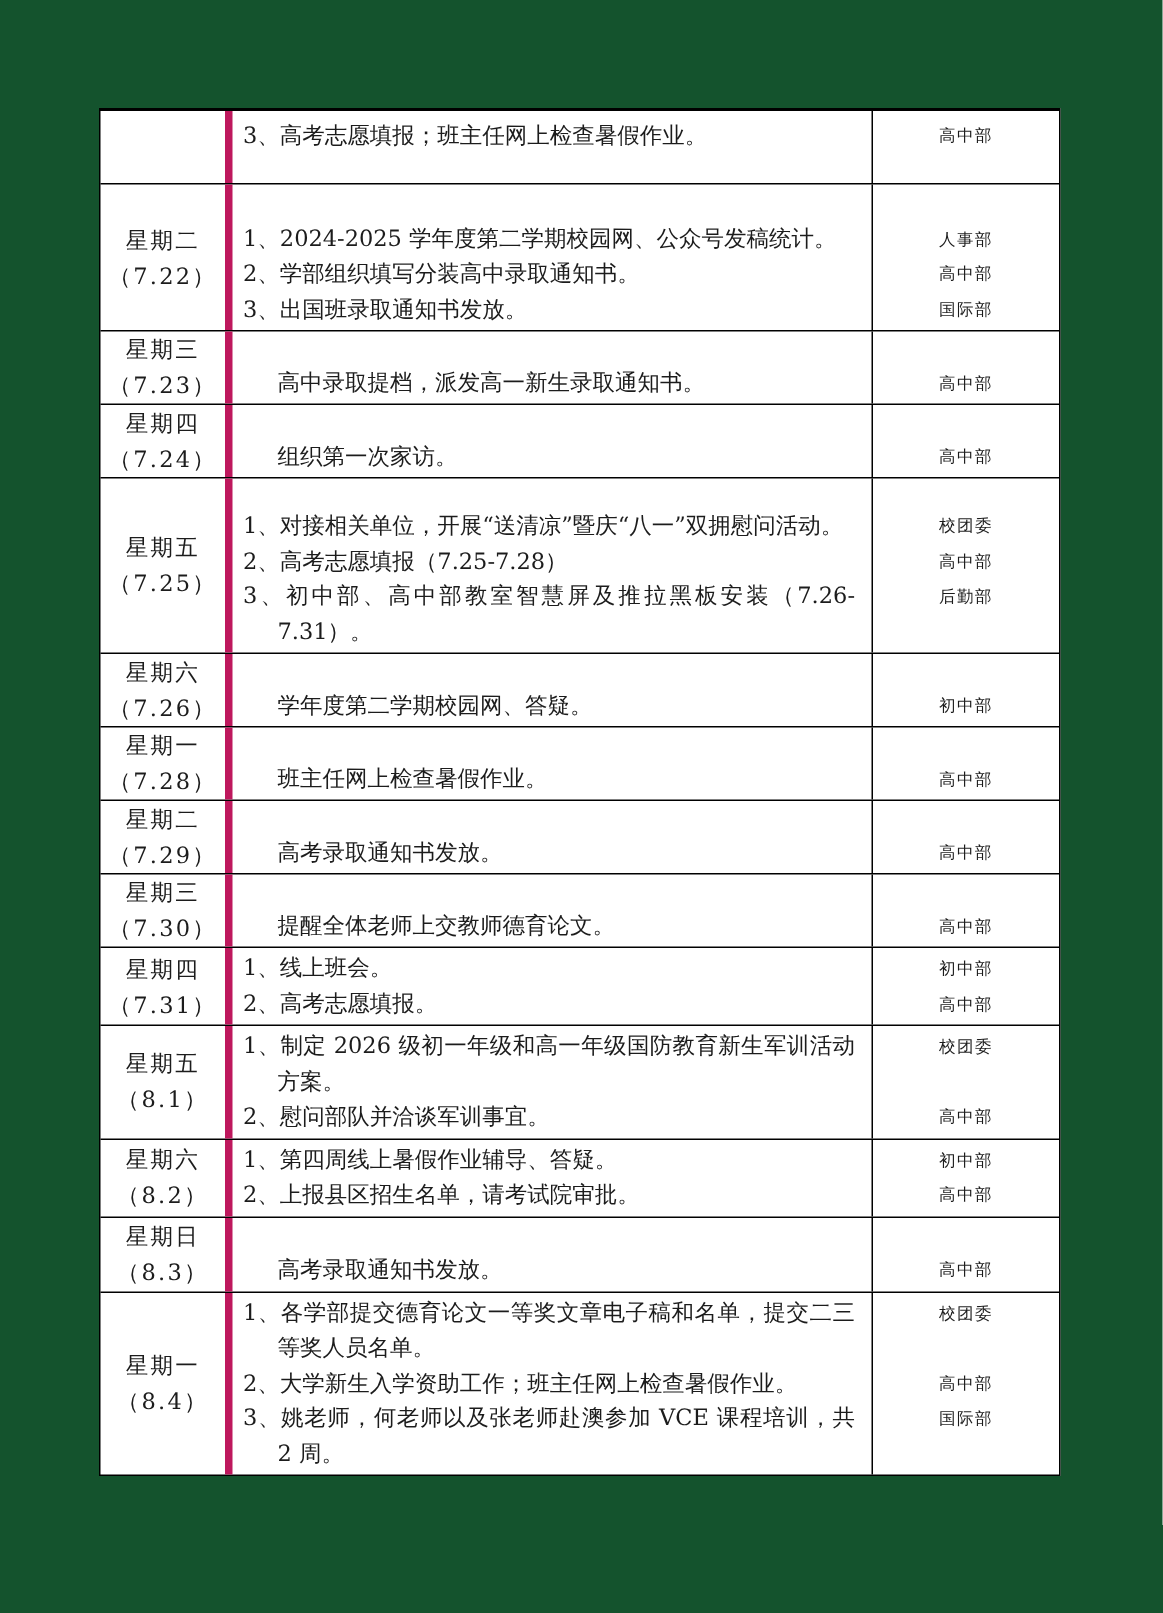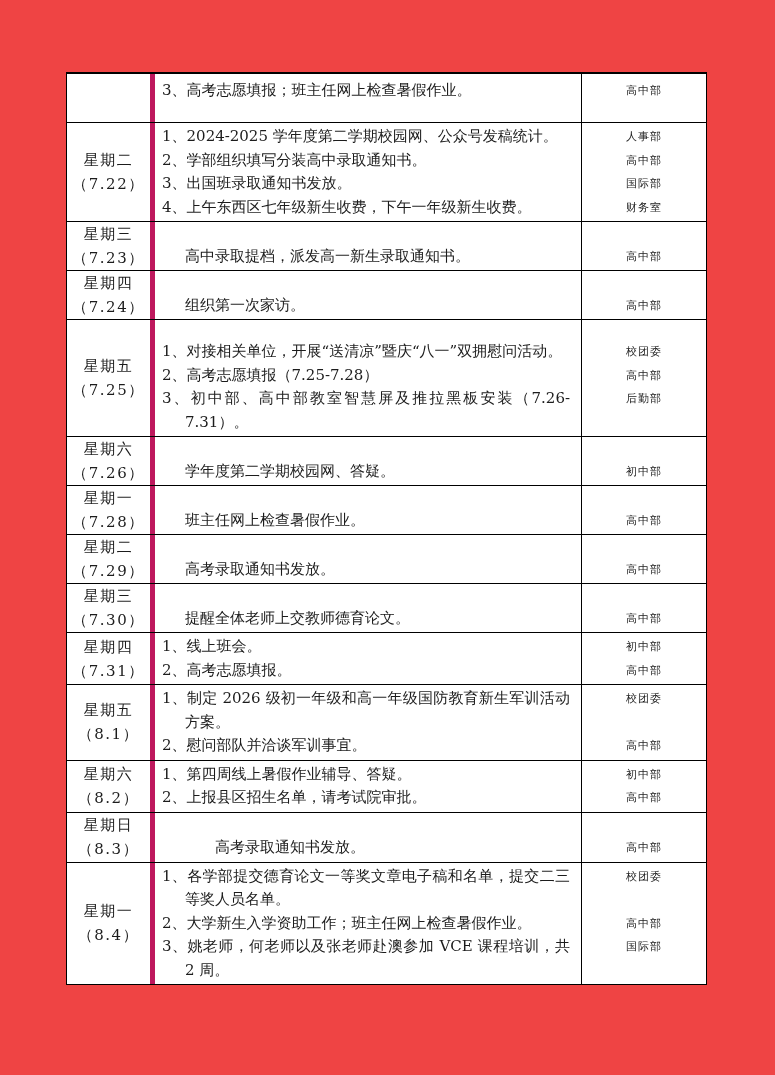--- a/index.html
+++ b/index.html
@@ -8,21 +8,21 @@
     height: 1075px;
     background: #ffffff;
     position: relative;
     font-family: "DejaVu Serif", "Liberation Serif", serif;
     color: #1c1c1c;
     overflow: hidden;
   }
   .page {
     position: absolute;
     inset: 0;
-    background: #ef4444;
+    background: #14532d;
   }
   .schedule-table {
     position: absolute;
     left: 66px;
     top: 72px;
     width: 641px;
     box-sizing: border-box;
     border: 1px solid #000;
     border-top-width: 2px;
     display: flex;
@@ -123,24 +123,20 @@
             <div class="dept">人事部</div>
           </div>
           <div class="item-row">
             <div class="task">2、学部组织填写分装高中录取通知书。</div>
             <div class="dept">高中部</div>
           </div>
           <div class="item-row">
             <div class="task">3、出国班录取通知书发放。</div>
             <div class="dept">国际部</div>
           </div>
-          <div class="item-row">
-            <div class="task">4、上午东西区七年级新生收费，下午一年级新生收费。</div>
-            <div class="dept">财务室</div>
-          </div>
         </div>
       </div>
       <div class="t-row" style="min-height: 48px;">
         <div class="day-cell">
           <div>星期三</div>
           <div>（7.23）</div>
         </div>
         <div class="row-body">
           <div class="item-row">
             <div class="task plain">高中录取提档，派发高一新生录取通知书。</div>
@@ -269,21 +265,21 @@
           <div class="item-row">
             <div class="task">1、第四周线上暑假作业辅导、答疑。</div>
             <div class="dept">初中部</div>
           </div>
           <div class="item-row">
             <div class="task">2、上报县区招生名单，请考试院审批。</div>
             <div class="dept">高中部</div>
           </div>
         </div>
       </div>
-      <div class="t-row" style="min-height: 50px; gap: 30px;">
+      <div class="t-row" style="min-height: 50px;">
         <div class="day-cell">
           <div>星期日</div>
           <div>（8.3）</div>
         </div>
         <div class="row-body">
           <div class="item-row">
             <div class="task plain">高考录取通知书发放。</div>
             <div class="dept">高中部</div>
           </div>
         </div>

